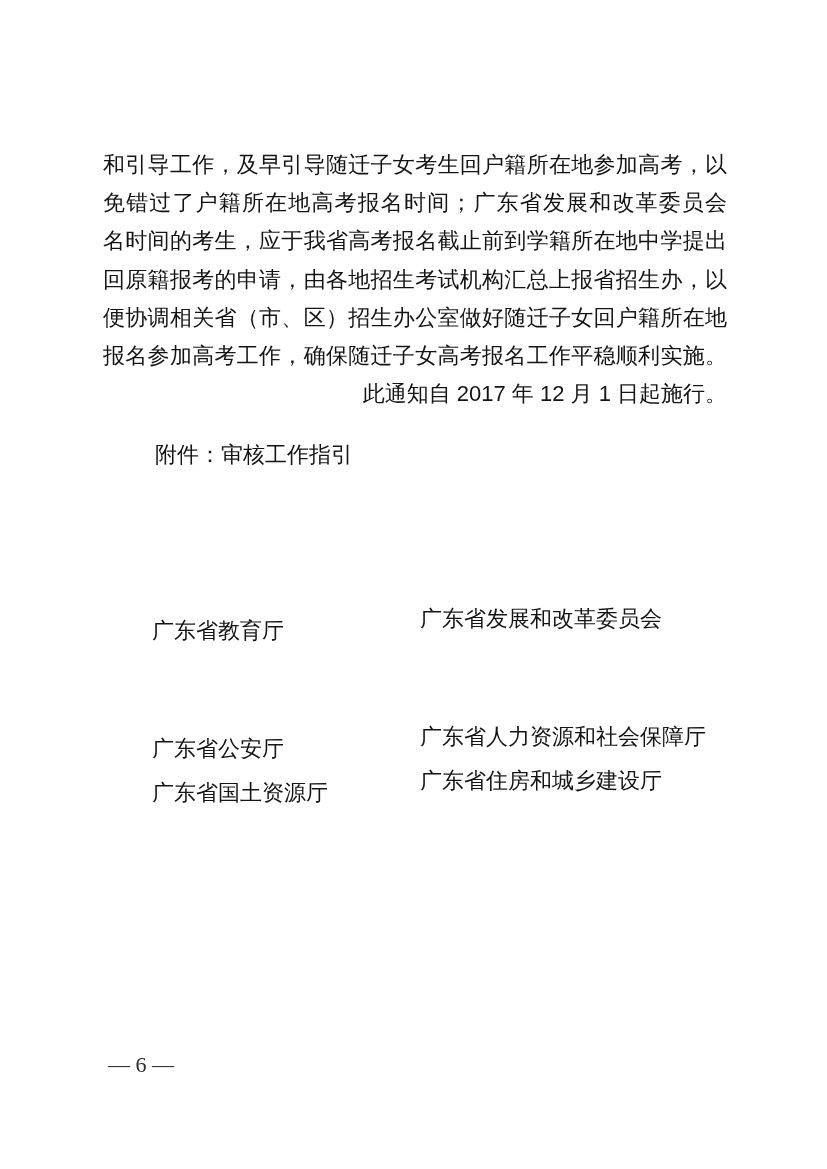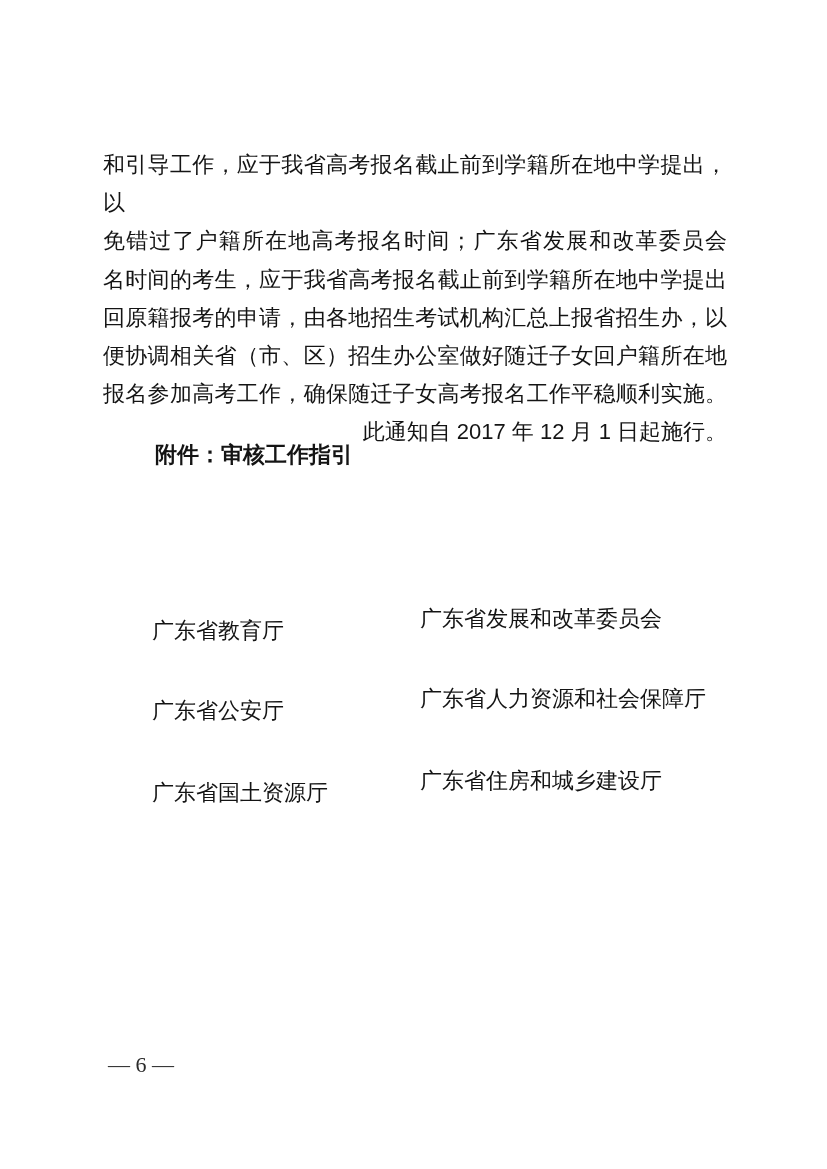--- a/index.html
+++ b/index.html
@@ -38,21 +38,20 @@
   
   .attachment {
     position: absolute;
     left: 155px;
     top: 436px;
     width: 575px;
     display: flex;
     align-items: flex-start;
     font-size: 22px;
     line-height: 38.4px;
-    font-weight: bold;
   }
   .att-label {
     flex: 0 0 auto;
     white-space: nowrap;
   }
   .att-content {
     flex: 1 1 auto;
   }
   
   .sig-row {
@@ -69,21 +68,21 @@
     white-space: nowrap;
     margin-top: 12px;
   }
   .sig-row .sig-right {
     position: absolute;
     left: 420px;
     white-space: nowrap;
     text-align: right;
   }
   .sig-row-0 { top: 606px; }
-  .sig-row-1 { top: 686px; }
+  .sig-row-1 { top: 724px; }
   .sig-row-2 { top: 768px; }
   
   .doc-date {
     position: absolute;
     left: 438px;
     top: 893px;
     font-size: 23px;
     line-height: 28px;
     white-space: nowrap;
   }
@@ -98,21 +97,21 @@
     color: #2b2b2b;
     white-space: nowrap;
   }
 </style>
 </head>
 <body>
 
 <div class="page">
 
   <div class="body-text">
-    <div class="body-line just">和引导工作，应于我省高考报名截止前到学籍所在地中学提出，以</div>
+    <div class="body-line just">和引导工作，及早引导随迁子女考生回户籍所在地参加高考，以</div>
     <div class="body-line just">免错过了户籍所在地高考报名时间；广东省发展和改革委员会</div>
     <div class="body-line just">名时间的考生，应于我省高考报名截止前到学籍所在地中学提出</div>
     <div class="body-line just">回原籍报考的申请，由各地招生考试机构汇总上报省招生办，以</div>
     <div class="body-line just">便协调相关省（市、区）招生办公室做好随迁子女回户籍所在地</div>
     <div class="body-line just">报名参加高考工作，确保随迁子女高考报名工作平稳顺利实施。</div>
     <div class="body-line indent">此通知自 2017 年 12 月 1 日起施行。</div>
   </div>
 
   <div class="attachment">
     <span class="att-label">附件：</span>

